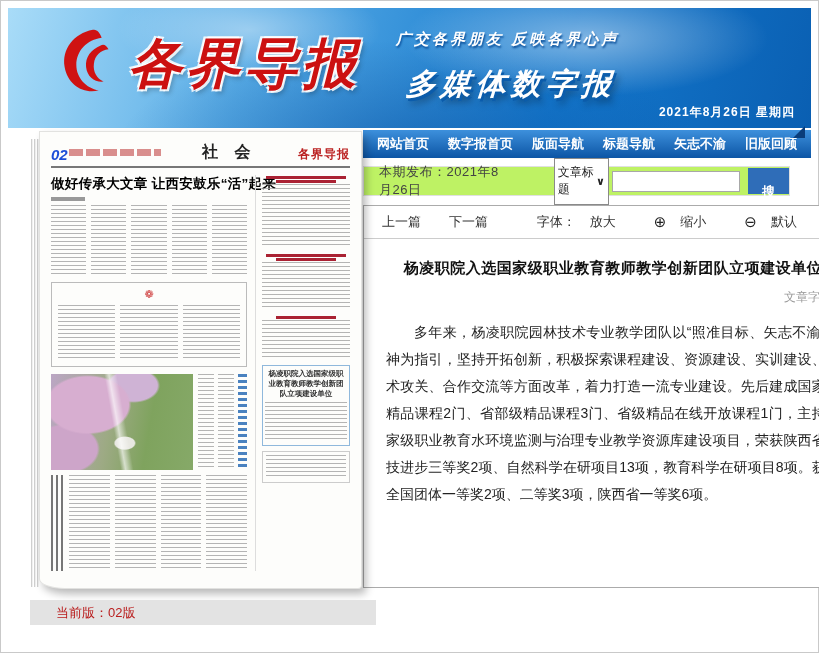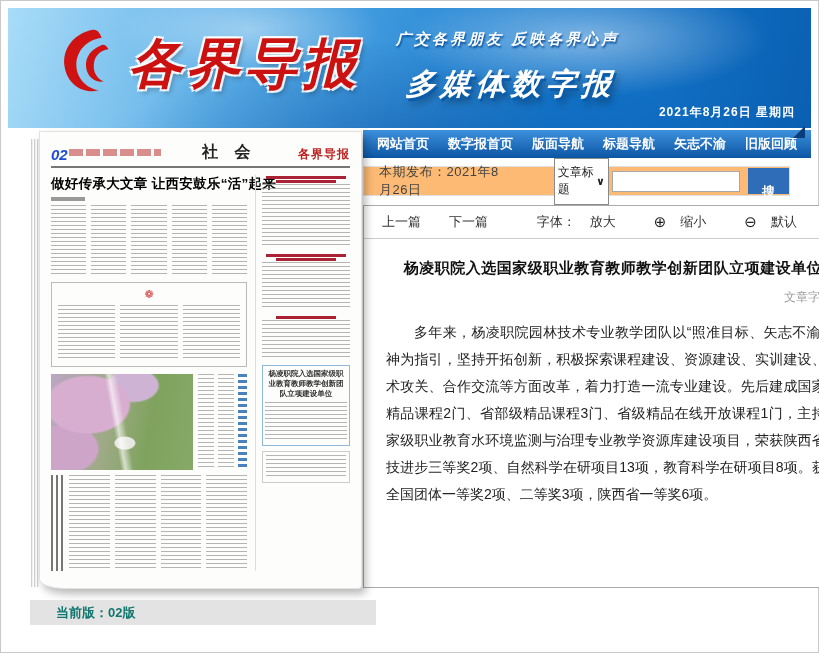--- a/index.html
+++ b/index.html
@@ -39,21 +39,21 @@
   .nav{
     position:absolute;left:363px;top:130px;width:448px;height:28px;
     background:linear-gradient(#3d90dc,#0c55a5);
     display:flex;align-items:center;gap:19px;padding-left:14px;box-sizing:border-box;
   }
   .nav span{color:#fff;font-weight:bold;font-size:13px;cursor:pointer;white-space:nowrap;}
   .nav::after{content:"";position:absolute;right:6px;top:-4px;width:0;height:0;
     border-left:12px solid transparent;border-bottom:12px solid #0a3d7a;}
   
   .search-row{
-    position:absolute;left:363px;top:166px;width:427px;height:30px;background:#fdba74;
+    position:absolute;left:363px;top:166px;width:427px;height:30px;background:#bef264;
     border:1px solid #e0e0e0;box-sizing:border-box;display:flex;align-items:center;
     font-size:13px;color:#444;padding-left:15px;
   }
   .issue-label{letter-spacing:.5px;}
   .select{
     margin-left:52px;width:62px;height:21px;background:#fff;border:1px solid #8a8a8a;
     display:flex;align-items:center;justify-content:center;padding:12px 3px;
     font-size:12px;color:#222;cursor:pointer;
   }
   .select .arr{font-weight:bold;font-size:11px;}
@@ -80,21 +80,21 @@
   .article-body{margin:13px 22px 0;font-size:14px;line-height:27px;color:#222;text-align:justify;}
   .article-body p{margin:0;text-indent:2em;}
   
   .blue-strip{position:absolute;left:790px;top:130px;width:21px;height:440px;
     background:linear-gradient(#aaд 0,#aadcf6 0,rgba(255,255,255,0) 95%);}
   
   .pager{
     position:absolute;left:30px;top:600px;width:346px;height:25px;background:#e3e3e3;
     display:flex;align-items:center;font-size:13px;
   }
-  .pager .cur{color:#0f766e;font-weight:bold;margin-left:26px;}
+  .pager .cur{color:#b91c1c;font-weight:normal;margin-left:26px;}
   .pager .plinks{margin-left:62px;display:flex;gap:15px;}
   .pager .plinks span{color:#444;cursor:pointer;}
   
   .paper-wrap{position:absolute;left:30px;top:131px;width:332px;height:470px;}
   .stack{position:absolute;left:0;top:8px;bottom:14px;width:9px;
     background:repeating-linear-gradient(to right,#ffffff 0 1px,#cfcfcf 1px 2px,#f0f0f0 2px 3px);}
   .paper-page{
     position:absolute;left:9px;top:0;right:0;bottom:12px;background:#fdfdfb;
     border:1px solid #e2e2e0;box-shadow:4px 5px 9px rgba(0,0,0,.28);
     padding:10px 11px;box-sizing:border-box;border-radius:0 0 4px 26px / 0 0 4px 10px;

